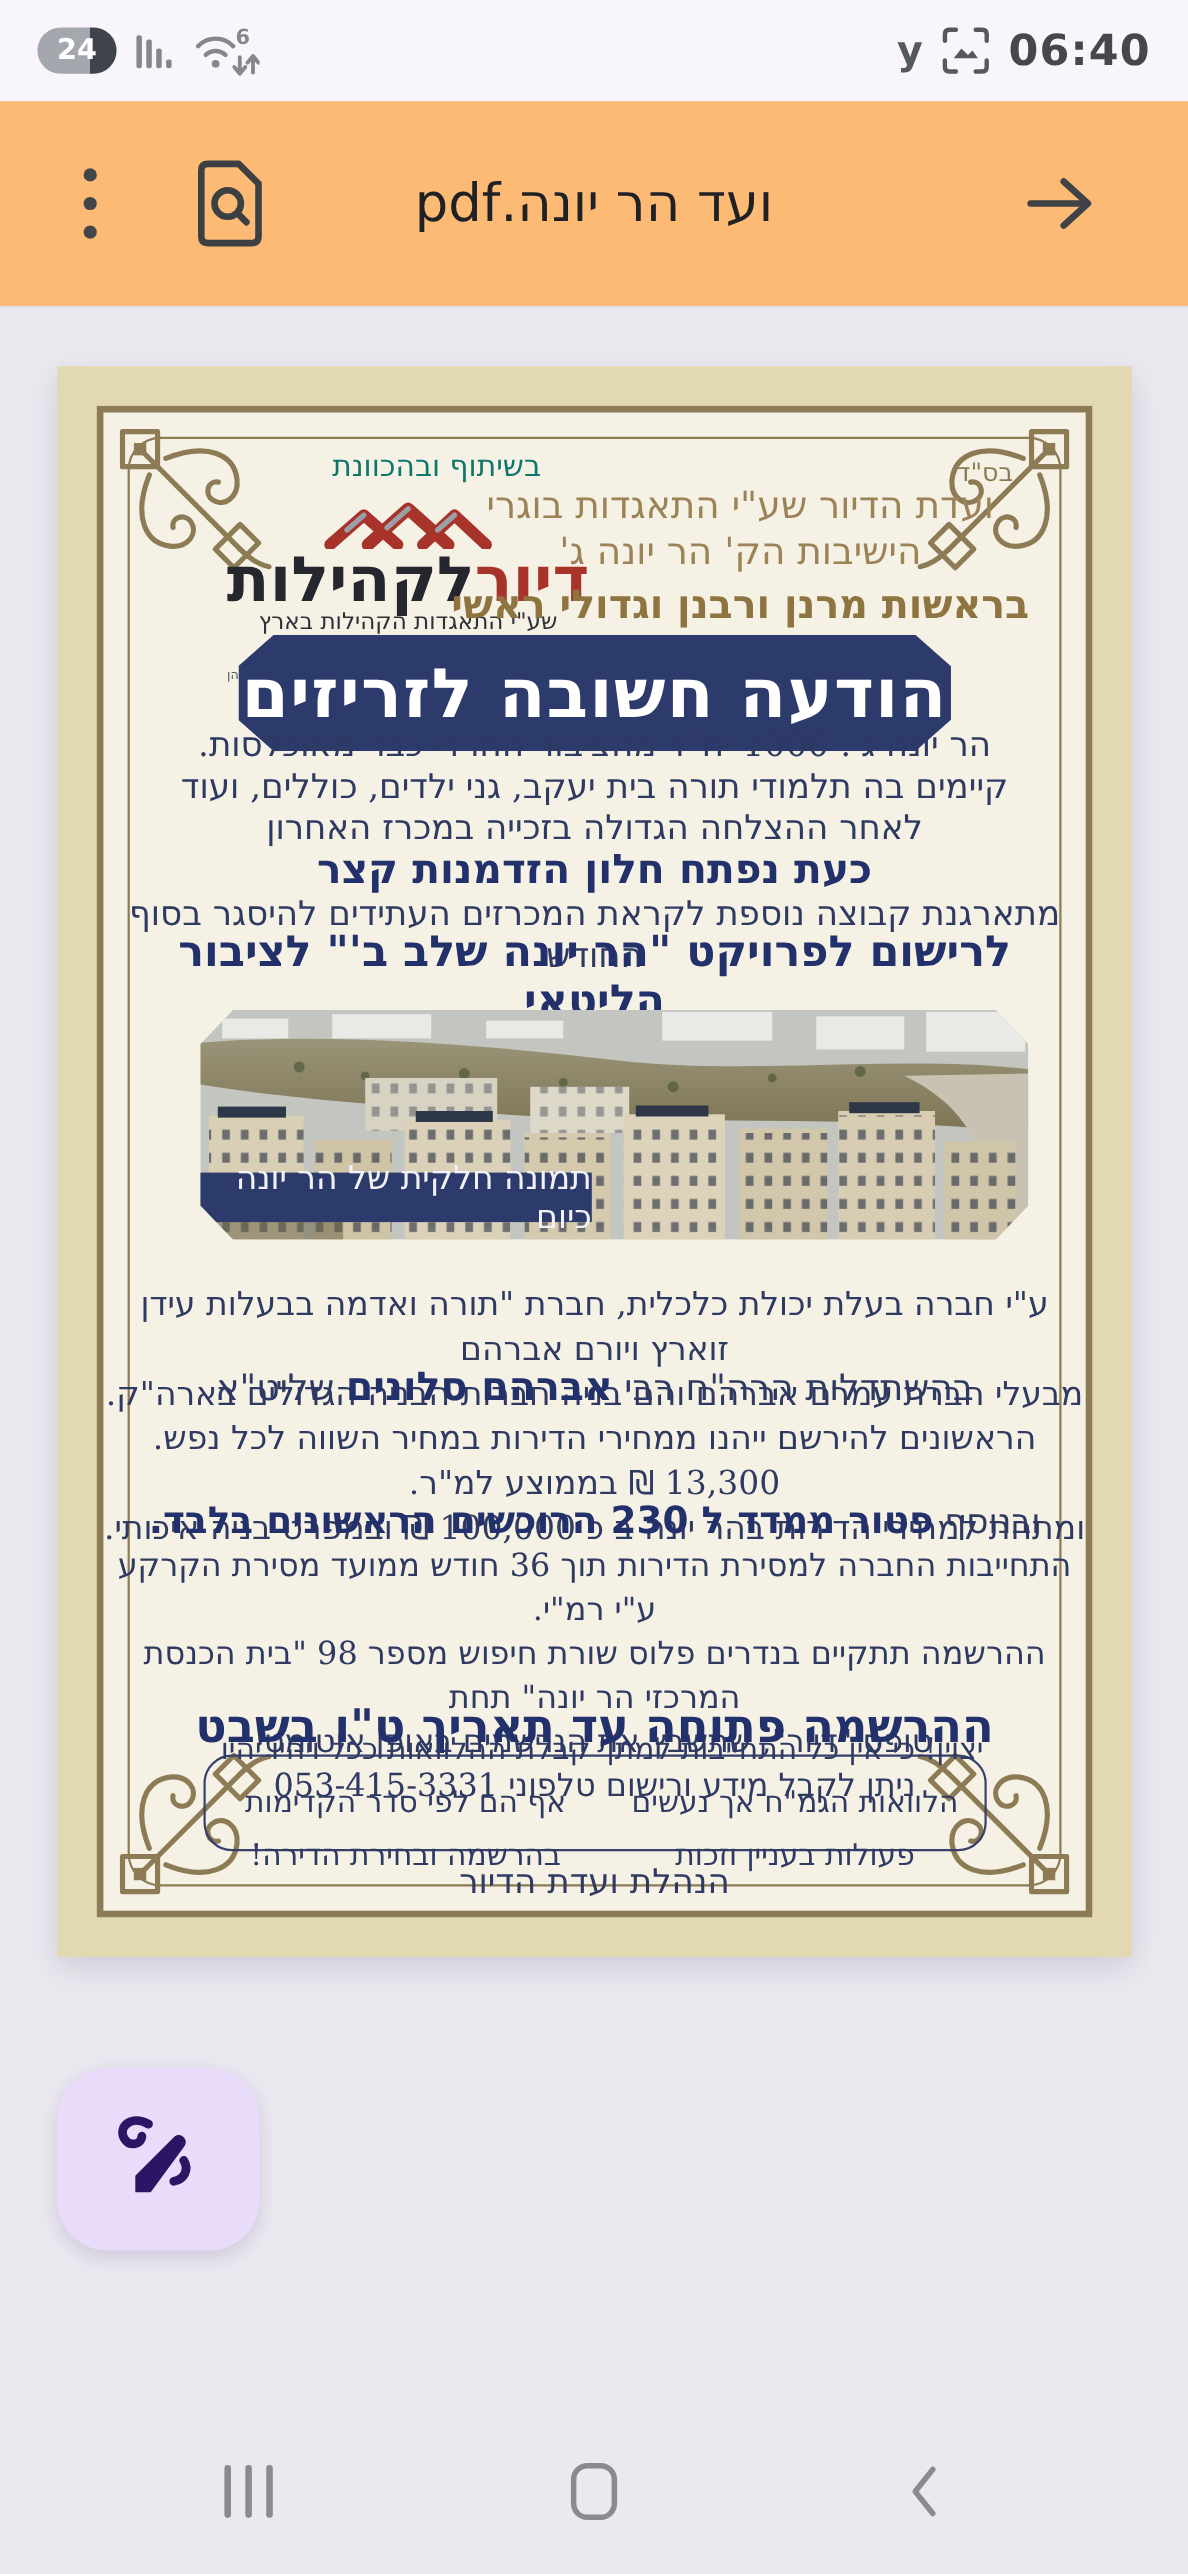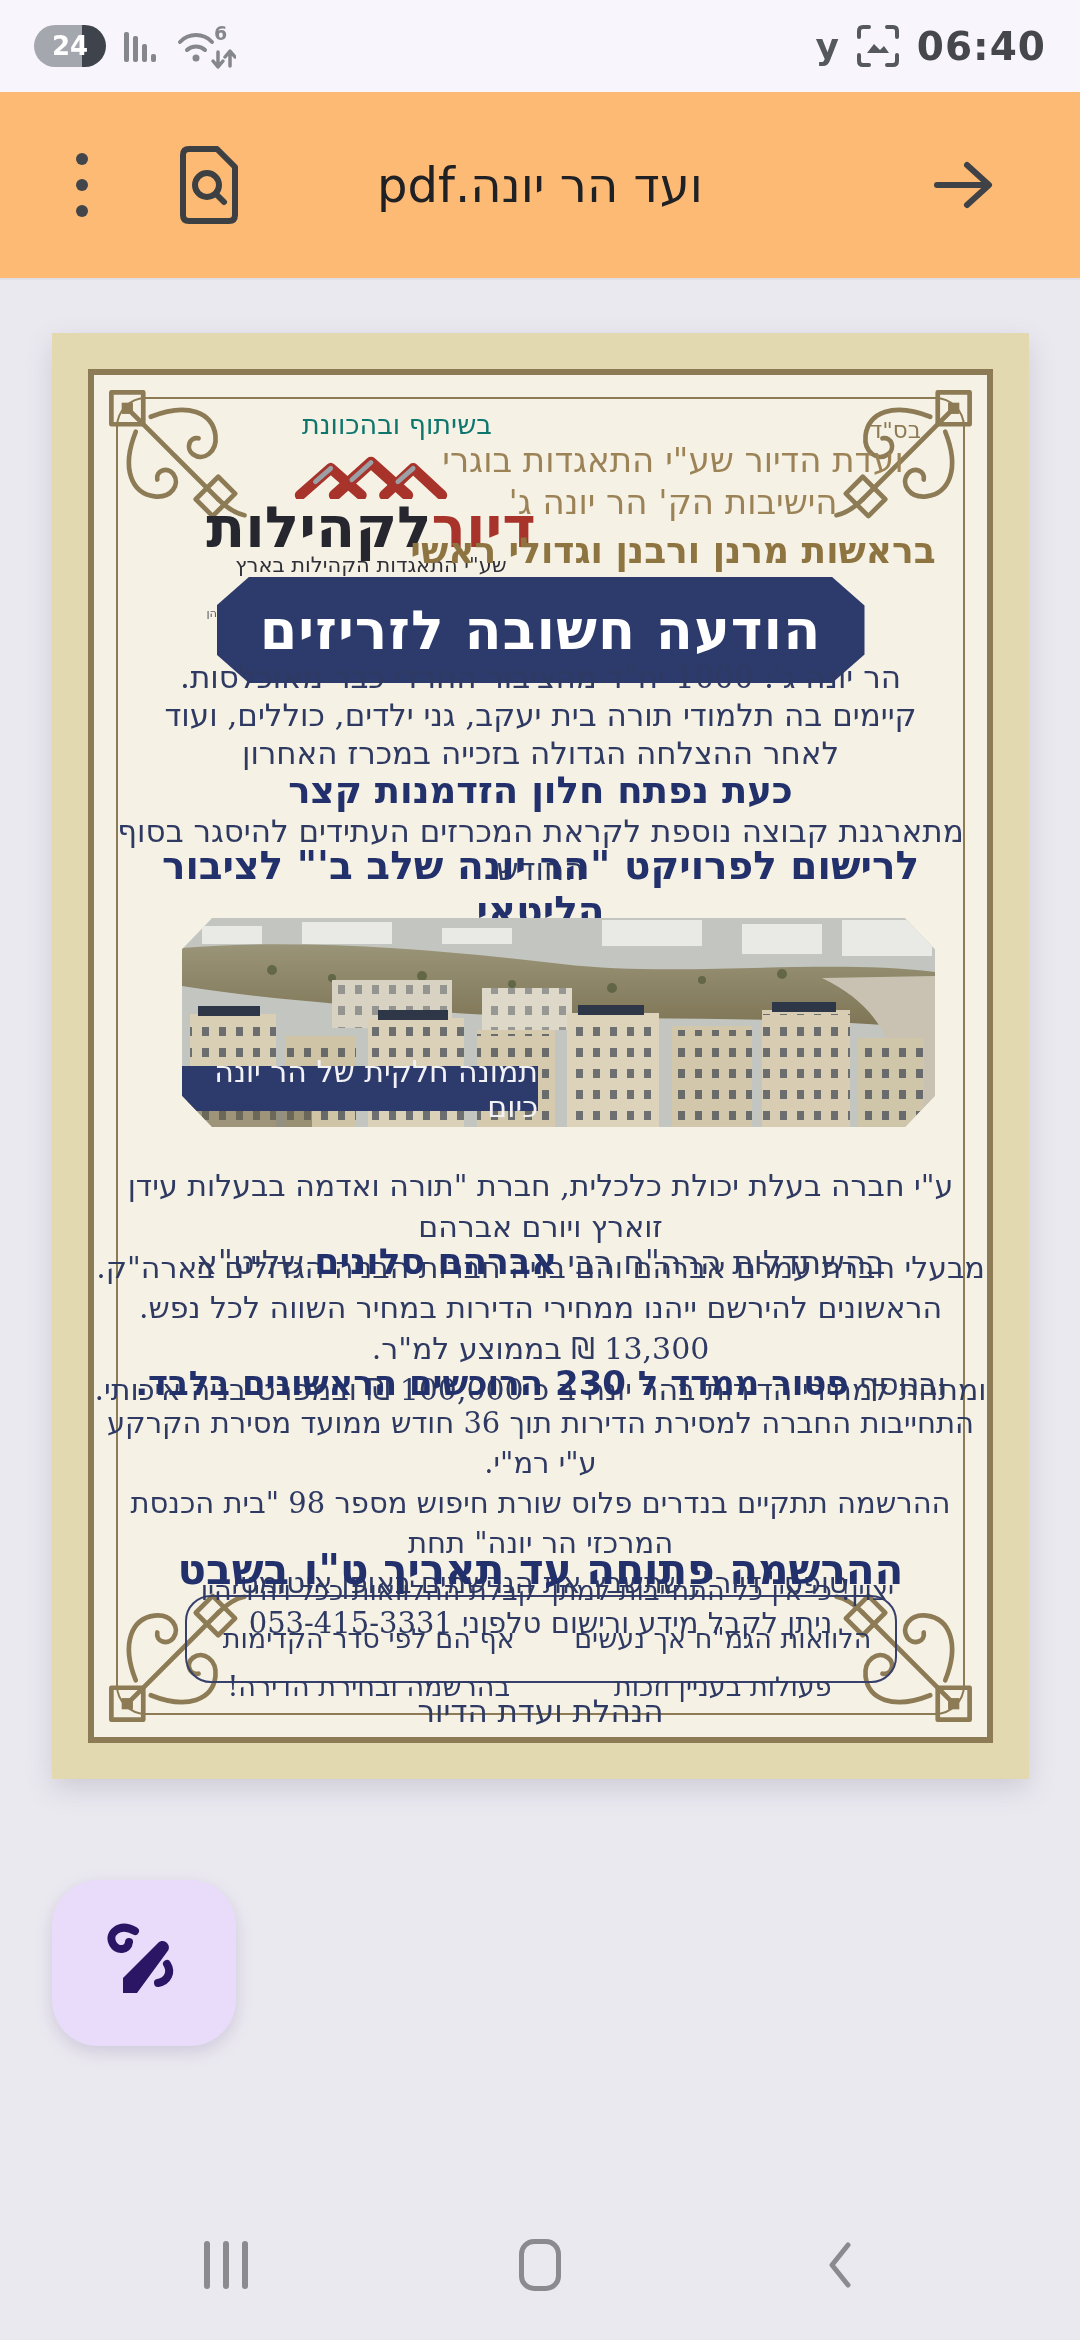--- a/index.html
+++ b/index.html
@@ -49,21 +49,21 @@
   .logo-sub { font-size:21px; color:#2f2f38; margin-top:2px; }
   .logo-rabbis { font-size:11.5px; color:#5a5a64; margin-top:5px; }
   .logo-contact { font-size:15.5px; color:#55555e; margin-top:7px; direction:ltr; }
 
   .org { position:absolute; top:64px; right:24px; width:580px; text-align:center; }
   .org-1 { font-size:34px; color:#9c8357; line-height:42px; }
   .org-2 { font-size:36px; color:#8e7440; font-weight:bold; margin-top:6px; }
 
   .banner { position:absolute; top:202px; left:50%; transform:translateX(-50%); width:648px; height:106px;
     background:#2d3a6c; color:#fff; display:flex; align-items:center; justify-content:center;
-    font-size:54px; font-weight:800; letter-spacing:1px;
+    font-size:62px; font-weight:800; letter-spacing:1px;
     clip-path:polygon(5% 0,95% 0,100% 27%,100% 73%,95% 100%,5% 100%,0 73%,0 27%); }
 
   .tcenter { position:absolute; left:0; right:0; text-align:center; color:#2f3a63; }
   .body-l { font-size:31px; line-height:38px; }
   .p1 { top:283px; }
   .h1 { top:394px; font-size:37px; font-weight:bold; color:#22306b; }
   .p2 { top:437px; }
   .h2 { top:468px; font-size:39px; font-weight:bold; color:#22306b; }
 
   .photo { position:absolute; top:543px; left:88px; width:753px; height:209px;

